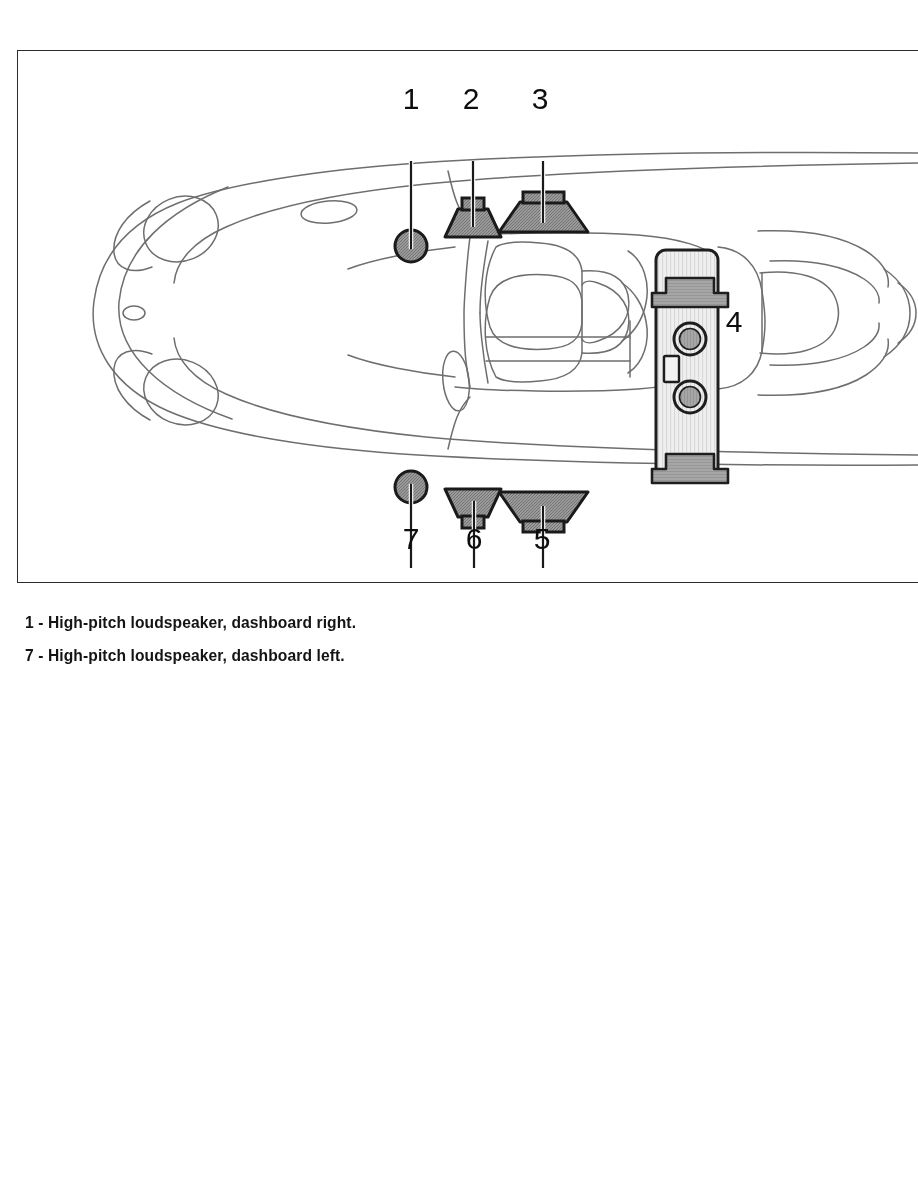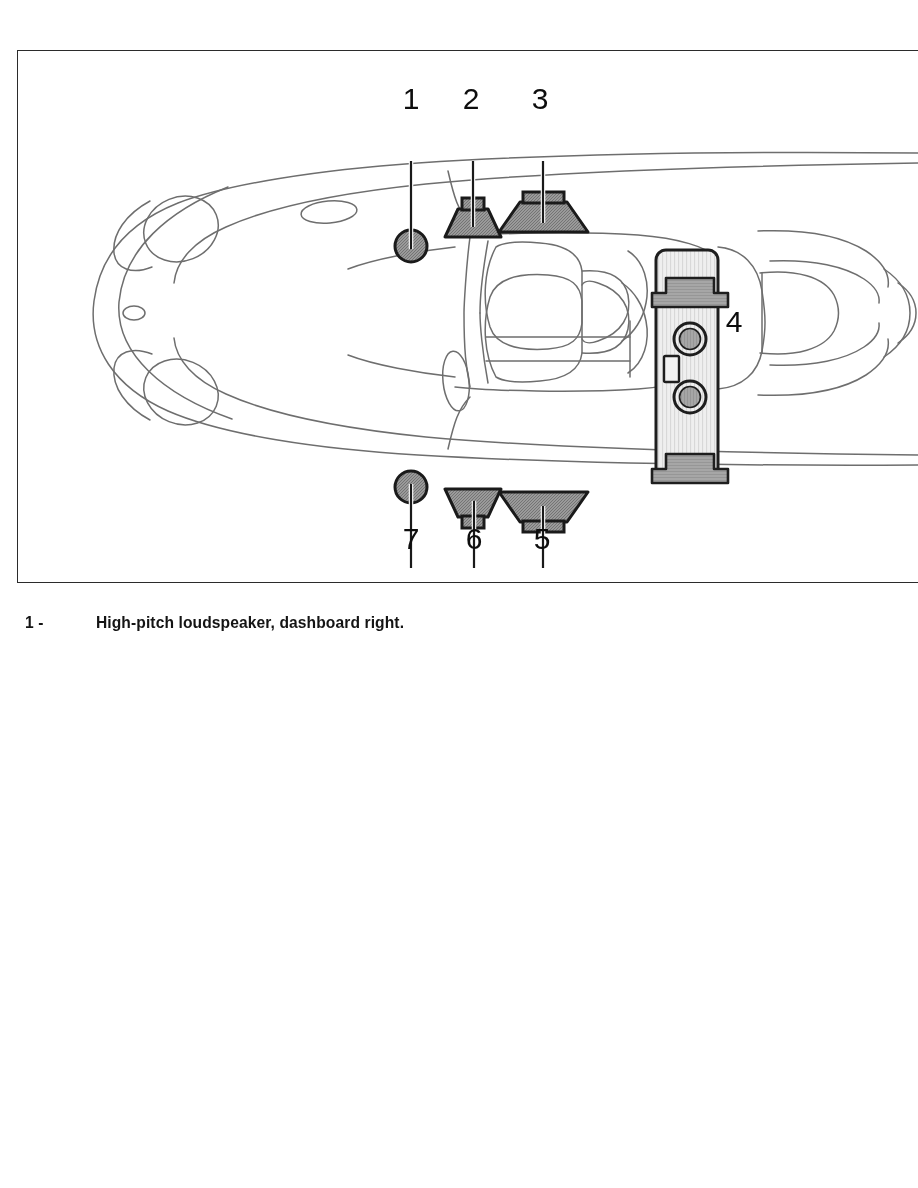--- a/index.html
+++ b/index.html
@@ -64,21 +64,20 @@
     color: #141414;
   }
   .legend-num {
     display: inline;
   }
   .legend-sep {
     display: inline;
   }
   .legend-text {
     display: inline;
-    margin-left: 48px;
   }
 </style>
 </head>
 <body>
 
 <div id="page">
 
   <div id="figure-frame">
 
     <svg id="diagram-svg" width="901" height="533" viewBox="0 0 901 533" xmlns="http://www.w3.org/2000/svg">
@@ -275,16 +274,23 @@
       <span class="legend-sep">-</span>
       <span class="legend-sep"> </span>
       <span class="legend-text">High-pitch loudspeaker, dashboard right.</span>
     </div>
 
 
 
 
 
 
+    <div class="legend-row">
+      <span class="legend-num">7</span>
+      <span class="legend-sep"> </span>
+      <span class="legend-sep">-</span>
+      <span class="legend-sep"> </span>
+      <span class="legend-text">High-pitch loudspeaker, dashboard left.</span>
+    </div>
 
   </div>
 
 </div>
 
 </body></html>

